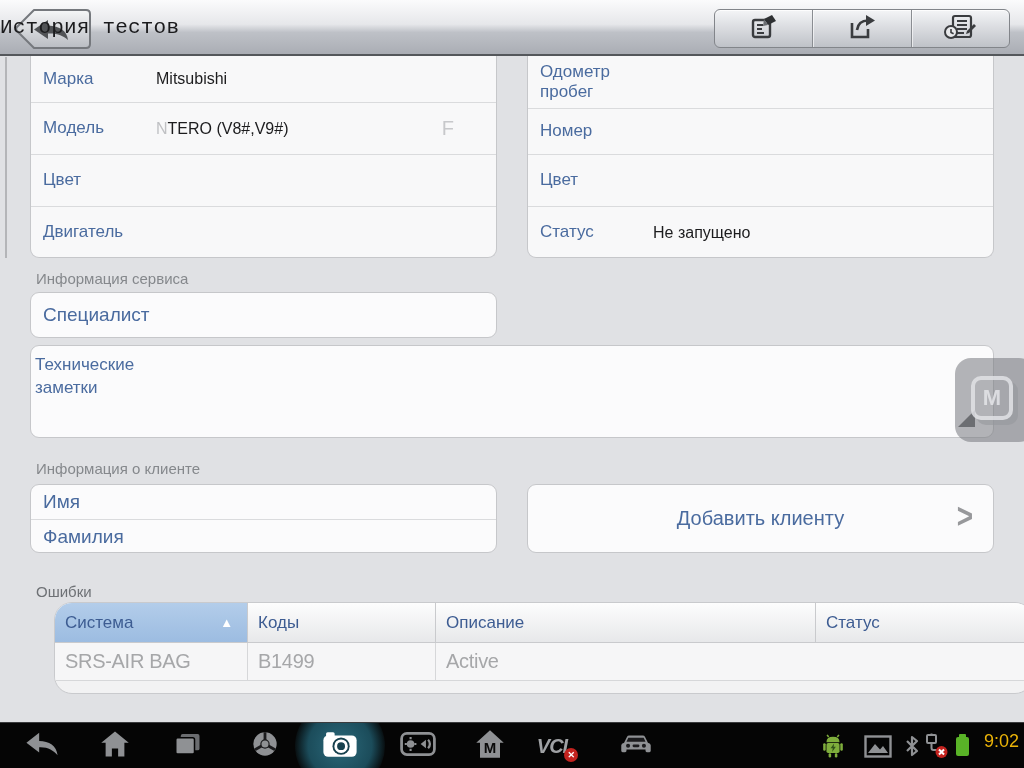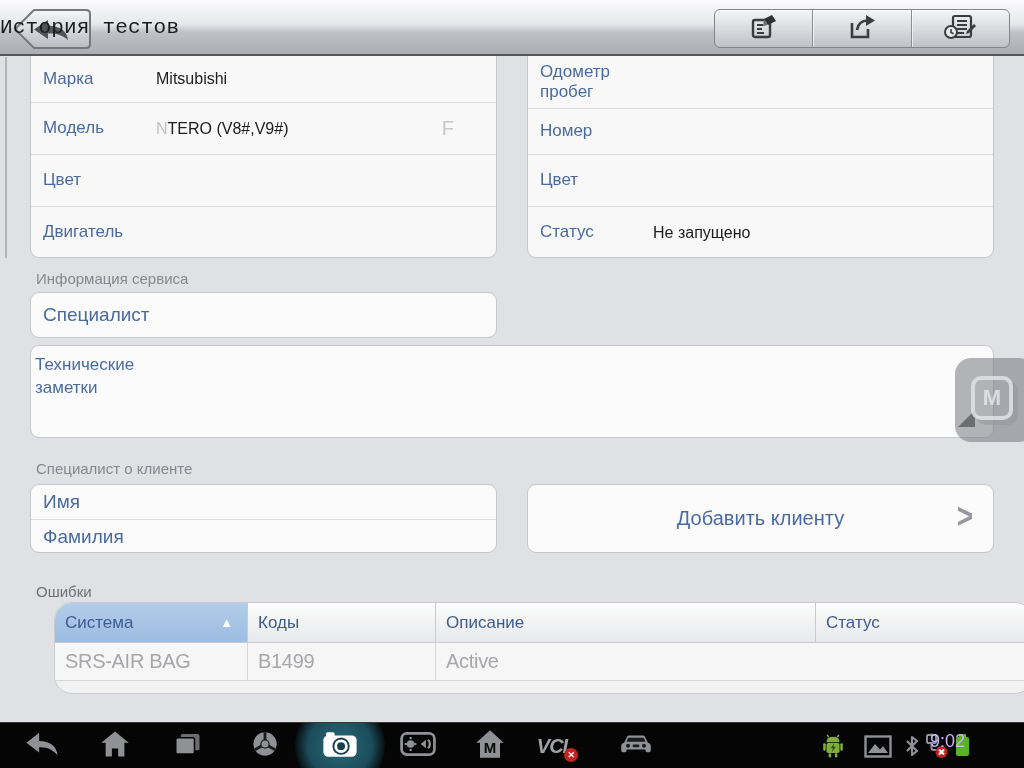--- a/index.html
+++ b/index.html
@@ -97,22 +97,22 @@
   .vci-wrap { position:relative; font-style:italic; font-weight:bold; font-size:20px;
     color:#9fa1a4; letter-spacing:-1px; }
   .vci-badge { position:absolute; right:-11px; bottom:-4px; width:14px; height:14px; border-radius:50%;
     background:#c3231f; color:#fff; font-style:normal; font-weight:bold; font-size:9px;
     display:flex; align-items:center; justify-content:center; letter-spacing:0; }
   .status-cluster { position:absolute; left:800px; top:0; width:176px; height:46px; cursor:pointer; }
   .sicon { position:absolute; top:0; height:46px; display:flex; align-items:center; justify-content:center; }
   .battery { width:13px; height:19px; background:#59b327; border-radius:2px; position:relative; }
   .battery:before { content:""; position:absolute; left:3px; top:-3px; width:7px; height:3px;
     background:#59b327; border-radius:1px 1px 0 0; }
-  .nav-time { position:absolute; left:930px; top:0; height:37px; display:flex; align-items:center;
-    font-size:18px; color:#c4b5fd; }
+  .nav-time { position:absolute; left:984px; top:0; height:37px; display:flex; align-items:center;
+    font-size:18px; color:#eab308; }
 </style>
 </head>
 <body>
 
 <header class="toolbar">
   <div class="back-btn">
     <span>
       <svg width="82" height="44" viewBox="0 0 82 44">
         <path d="M22 3 H74 Q78 3 78 7 V37 Q78 41 74 41 H22 L5 24 Q3 22 5 20 Z" fill="url(#bbg)" stroke="#75787d" stroke-width="2" stroke-linejoin="round"></path>
         <defs>
@@ -209,21 +209,21 @@
     <input type="text" placeholder="Специалист" style="">
   </div>
   <div class="inputbox notes-box">
     <div class="notes-placeholder">Технические заметки</div>
     <div class="resize-grip"></div>
   </div>
   <div class="float-m">
     <div class="key">M</div>
   </div>
 
-  <div class="section-label lbl-customer">Специалист о клиенте</div>
+  <div class="section-label lbl-customer">Информация о клиенте</div>
   <div class="name-card">
     <div class="name-row">
       <input type="text" placeholder="Имя" style="">
     </div>
     <div class="name-row">
       <input type="text" placeholder="Фамилия" style="">
     </div>
   </div>
   <div class="add-client">
     <span class="add-client-label">Добавить клиенту</span>

